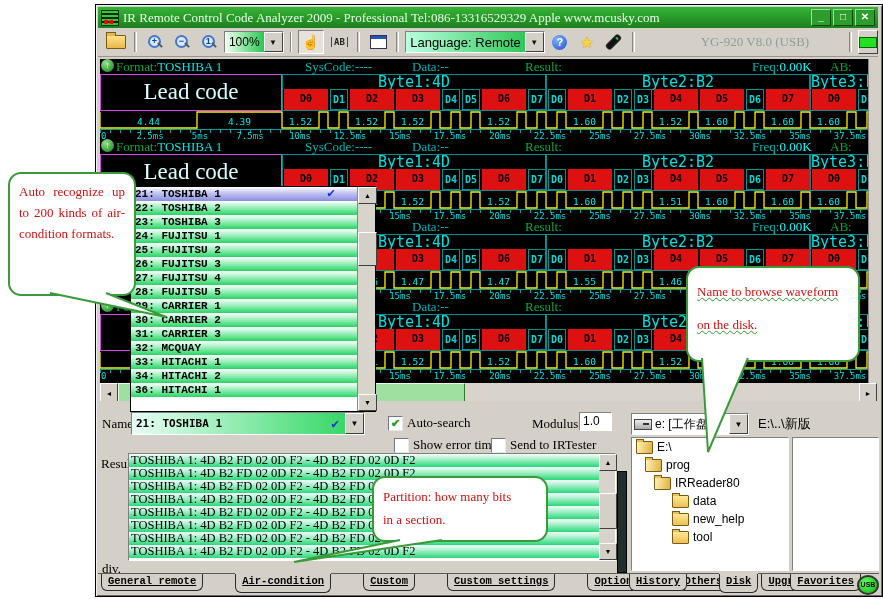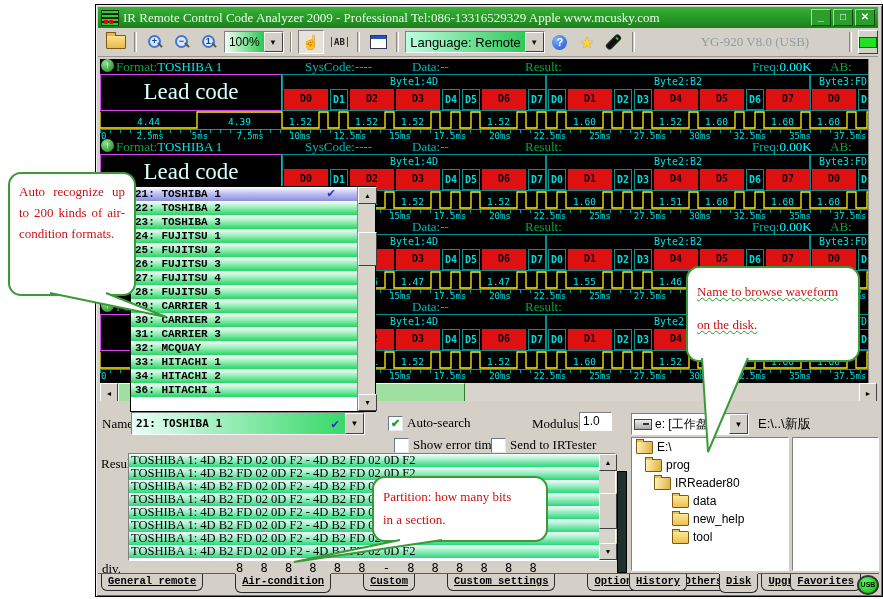--- a/index.html
+++ b/index.html
@@ -64,21 +64,21 @@
   .arrow-ic{width:13px;height:13px;border-radius:50%;background:radial-gradient(circle at 35% 30%,#8fe08f,#138413);
             color:#fff;font-size:9px;font-weight:bold;text-align:center;line-height:13px;position:absolute;left:1px;top:1px;}
   .lbl-green{color:#00a83a;}
   .lbl-teal{color:#00b4b4;}
   .val-cyan{color:#00e8e8;font-style:normal;}
   .val-bright{color:#00ffff;font-style:normal;}
   .w-header{position:absolute;left:0;top:15px;height:37px;width:768px;display:flex;}
   .lead-box{width:182px;box-sizing:border-box;border:1px solid #d946ef;color:#d8ffff;
             font-family:"Liberation Serif",serif;font-size:23px;text-align:center;line-height:34px;flex:none;}
   .byte{box-sizing:border-box;border:1px solid #009090;flex:none;}
-  .byte-label{height:14px;text-align:center;color:#00e0e0;font-family:"DejaVu Sans Mono",monospace;font-size:10px;line-height:14px;}
+  .byte-label{height:14px;text-align:center;color:#00e0e0;font-family:"DejaVu Sans Mono",monospace;font-size:15px;line-height:14px;}
   .bits{display:flex;height:21px;}
   .bit{flex:none;box-sizing:border-box;margin:0 1px;font-family:"DejaVu Sans Mono",monospace;font-size:10px;
        font-weight:bold;text-align:center;line-height:19px;}
   .bit.on{background:#dd1111;color:#000;}
   .bit.off{border:1px solid #009090;color:#00d8d8;}
   .w-wave{position:absolute;left:0;top:52px;width:768px;height:18px;}
   .w-wave svg text{font-family:"DejaVu Sans Mono",monospace;font-size:9.5px;fill:#00eaea;}
   .w-axis{position:absolute;left:0;top:70px;width:768px;height:10px;border-top:1px solid #00a0a0;}
   .w-axis:before{content:"";position:absolute;left:0;top:0;width:100%;height:3px;
        background:repeating-linear-gradient(to right,#00a0a0 0 1px,transparent 1px 10px);}
@@ -616,21 +616,20 @@
         </div>
       <div class="vsb">
         <span class="sb-btn">▲</span>
         <span class="vtrack">
             <span class="vthumb" style="top:22px;height:34px"></span>
           </span>
         <span class="sb-btn">▼</span>
       </div>
     </div>
     <span class="panel-label" style="left:4px;top:160px">div.</span>
-    <span id="div-values">8 8 8 8 8 8 - 8 8 8 8 8 8</span>
     <span id="splitter"></span>
 
     <span class="drive-combo">
       <span class="field">
           <span class="ic-drive"></span>
           <span>e: [工作盘</span>
         </span>
       <span class="drop">▼</span>
     </span>
     <span id="path-label">E:\..\新版</span>

